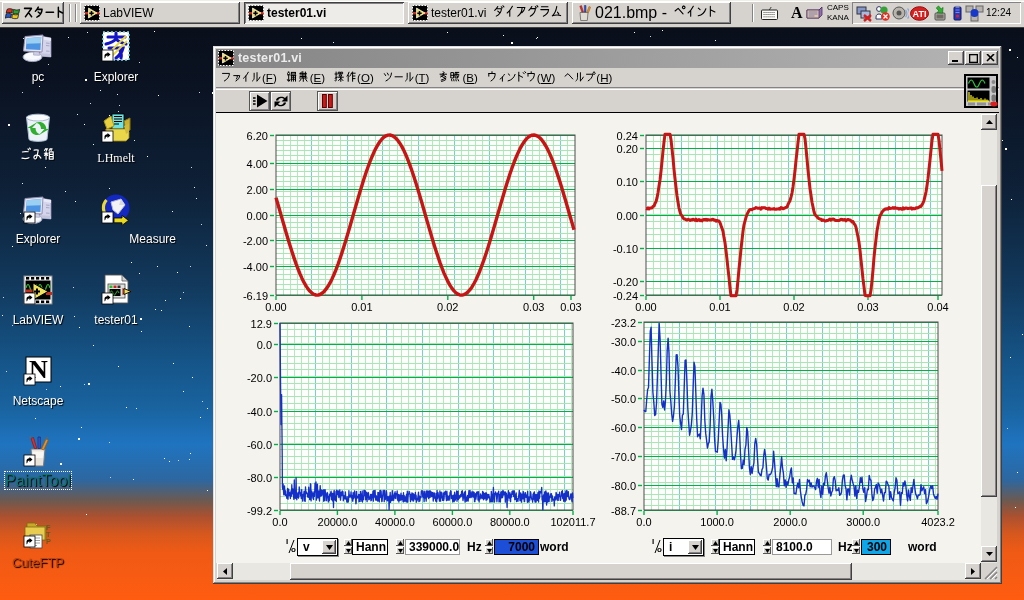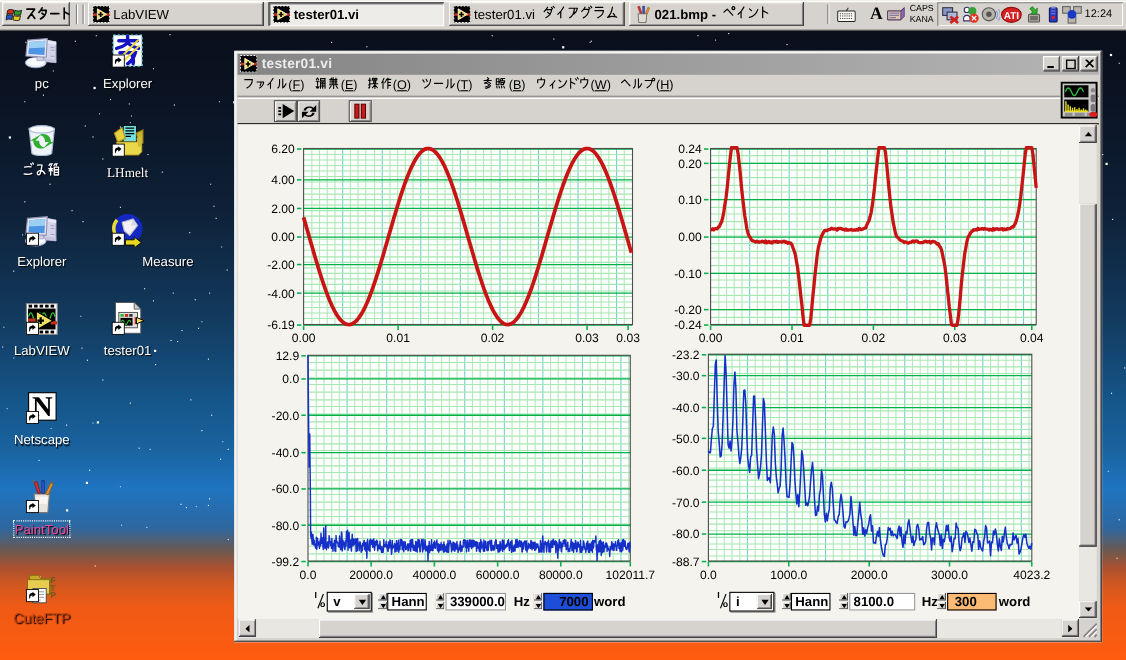--- a/index.html
+++ b/index.html
@@ -165,21 +165,21 @@
         <path d="M12.5 12.5 L9 2.5 L11.5 1.5 L14.8 12.5 Z" fill="#d83030" stroke="#801818" stroke-width="0.7"></path>
         <path d="M16 12.5 L16 1 L18.3 1 L18.3 12.5 Z" fill="#3858c8" stroke="#182878" stroke-width="0.7"></path>
         <path d="M19.5 13 L24 3 L26.3 4 L21.8 14 Z" fill="#e89028" stroke="#905810" stroke-width="0.7"></path>
         <path d="M9 2.5 L7.8 0 M24 3 L25.8 0.8" stroke="#666" stroke-width="1.2"></path>
       </g>
       <g transform="translate(2 19)">
         <rect x="0" y="0" width="11" height="11" fill="#fff" stroke="#000" stroke-width="0.8"></rect>
         <path d="M2.5 8.5 L2.5 5.5 C2.5 4 4 3 5.5 3.2 L5.5 2 L8.5 4.5 L5.5 7 L5.5 5.5 C4.5 5.3 3.5 6 3.5 7.5 Z" fill="#000"></path>
       </g>
     </svg></div>
-<div style="position:absolute;left:-22px;top:472px;width:120px;text-align:center"><span style="color:#ec4899;font-size:12px;text-shadow:1px 1px 1px #000;border:1px dotted #fff;margin-top:32px;">PaintTool</span></div>
+<div style="position:absolute;left:-22px;top:472px;width:120px;text-align:center"><span style="color:#0f766e;font-size:16px;text-shadow:1px 1px 1px #000;border:1px dotted #fff;margin-top:32px;">PaintTool</span></div>
 <div style="position:absolute;left:22px;top:517px;width:32px;height:32px"><svg width="32" height="32" viewBox="0 0 32 32">
       <g>
         <path d="M5 6 h8 l2 3 h9 v14 h-19 Z" fill="#c8a828" stroke="#806810" stroke-width="0.8"></path>
         <path d="M3 10 h20 v13 h-20 Z" fill="#e8cc50" stroke="#806810" stroke-width="0.8"></path>
         <text x="24" y="13" font-size="7.5" font-weight="bold" fill="#6a5a20" font-family="Liberation Sans">F</text>
         <text x="24" y="20" font-size="7.5" font-weight="bold" fill="#6a5a20" font-family="Liberation Sans">T</text>
         <text x="24" y="27" font-size="7.5" font-weight="bold" fill="#6a5a20" font-family="Liberation Sans">P</text>
         <rect x="8" y="18" width="12" height="13" fill="#fff" stroke="#444" stroke-width="0.8"></rect>
         <path d="M10 21 h8 M10 23.5 h8 M10 26 h8 M10 28.5 h5" stroke="#888" stroke-width="0.8"></path>
       </g>
@@ -253,21 +253,21 @@
         </g>
       </svg></span>
   </div>
 <div class="ras" style="position:absolute;left:572px;top:2px;width:159px;height:22px;background:#d6d3ce;display:flex;align-items:center;padding:0 4px;gap:3px;overflow:hidden;white-space:nowrap;">
     <svg width="16" height="16" viewBox="0 0 16 16">
       <path d="M4 7.5 h8 l-0.7 8 h-6.6 Z" fill="#e0dcd2" stroke="#666" stroke-width="0.8"></path>
       <path d="M5.8 7 L3.8 1.2 L5.5 0.6 L7.5 7 Z" fill="#d83030" stroke="#801818" stroke-width="0.5"></path>
       <path d="M8.3 7 L8.3 0.5 L10 0.5 L10 7 Z" fill="#3858c8" stroke="#182878" stroke-width="0.5"></path>
       <path d="M10.8 7.2 L13 1.5 L14.6 2.2 L12.4 7.8 Z" fill="#e89028" stroke="#905810" stroke-width="0.5"></path>
     </svg>
-    <span style="font-size:12px;font-weight:bold">021.bmp -&nbsp;</span>
+    <span style="font-size:16px;font-weight:normal">021.bmp -&nbsp;</span>
     <span style="position:relative;top:1px"><svg width="43" height="14" viewBox="0 0 39.20 12.83" style="overflow:visible;display:inline-block">
         <g fill="none" stroke="#000" stroke-width="1.00" stroke-linecap="round" stroke-linejoin="round">
           <path transform="translate(0.00 0)" d="M0.9 5.5 L3.7 3.1 L8.2 8.1 M8.8 1.0 a1.2 1.2 0 1 0 0.01 0"></path>
           <path transform="translate(10.80 0)" d="M6.8 1.2 C5.5 3.8 3.9 5.8 2.0 7.3 M4.4 4.8 V10.3"></path>
           <path transform="translate(20.60 0)" d="M1.6 2.8 L3.2 4.3 M1.5 9.9 C4.8 9.2 7.3 7.0 8.5 3.4"></path>
           <path transform="translate(30.40 0)" d="M2.8 1.2 V10.2 M2.8 4.3 L7.0 6.4"></path>
         </g>
       </svg></span>
   </div>
 <div style="position:absolute;left:752px;top:4px;width:2px;height:18px;border-left:1px solid #848284;border-right:1px solid #fff"></div>
@@ -983,21 +983,21 @@
       <svg width="5" height="4">
         <path d="M0 4 L2.5 0 L5 4 Z" fill="#000"></path>
       </svg>
     </div>
     <div style="height:7px;margin-top:1px;background:#d6d3ce;box-shadow:inset -1px -1px 0 #555,inset 1px 1px 0 #fff;display:flex;align-items:center;justify-content:center">
       <svg width="5" height="4">
         <path d="M0 0 L2.5 4 L5 0 Z" fill="#000"></path>
       </svg>
     </div>
   </div>
-<div style="position:absolute;left:861px;top:539px;width:45px;height:16px;background:#fdba74;border:1px solid #000;font-size:12px;font-weight:bold;display:flex;align-items:center;justify-content:flex-end;padding:0 17px">300</div>
+<div style="position:absolute;left:861px;top:539px;width:30px;height:16px;background:#0ea5e9;border:1px solid #000;font-size:12px;font-weight:bold;display:flex;align-items:center;justify-content:flex-end;padding:0 3px">300</div>
 <div style="position:absolute;left:908px;top:540px;font-size:12px;font-weight:bold">word</div>
 <div style="position:absolute;left:981px;top:113px;width:16px;height:450px;background:#e9e7e1"></div>
 <div class="ras" style="position:absolute;left:981px;top:114px;width:16px;height:16px;background:#d6d3ce;display:flex;align-items:center;justify-content:center">
     <svg width="7" height="4">
       <path d="M0 4 L3.5 0 L7 4 Z" fill="#000"></path>
     </svg>
   </div>
 <div style="position:absolute;left:981px;top:185px;width:16px;height:312px;background:#d6d3ce;box-shadow:inset -1px -1px 0 #404040,inset 1px 1px 0 #fff,inset -2px -2px 0 #848284"></div>
 <div class="ras" style="position:absolute;left:981px;top:546px;width:16px;height:16px;background:#d6d3ce;display:flex;align-items:center;justify-content:center">
     <svg width="7" height="4">

